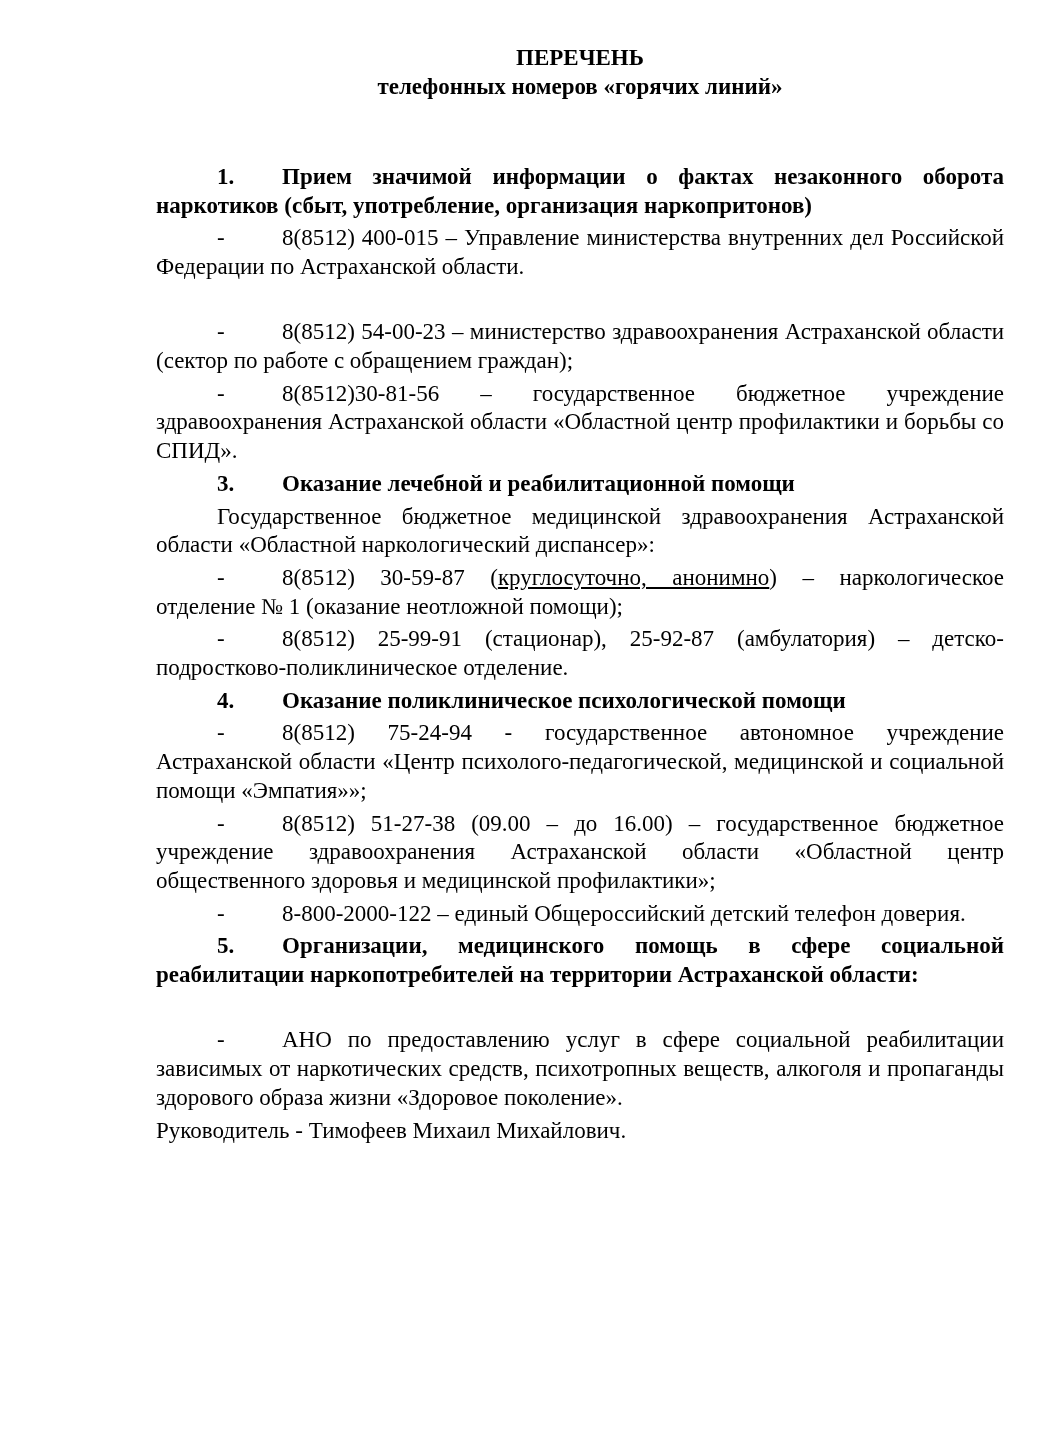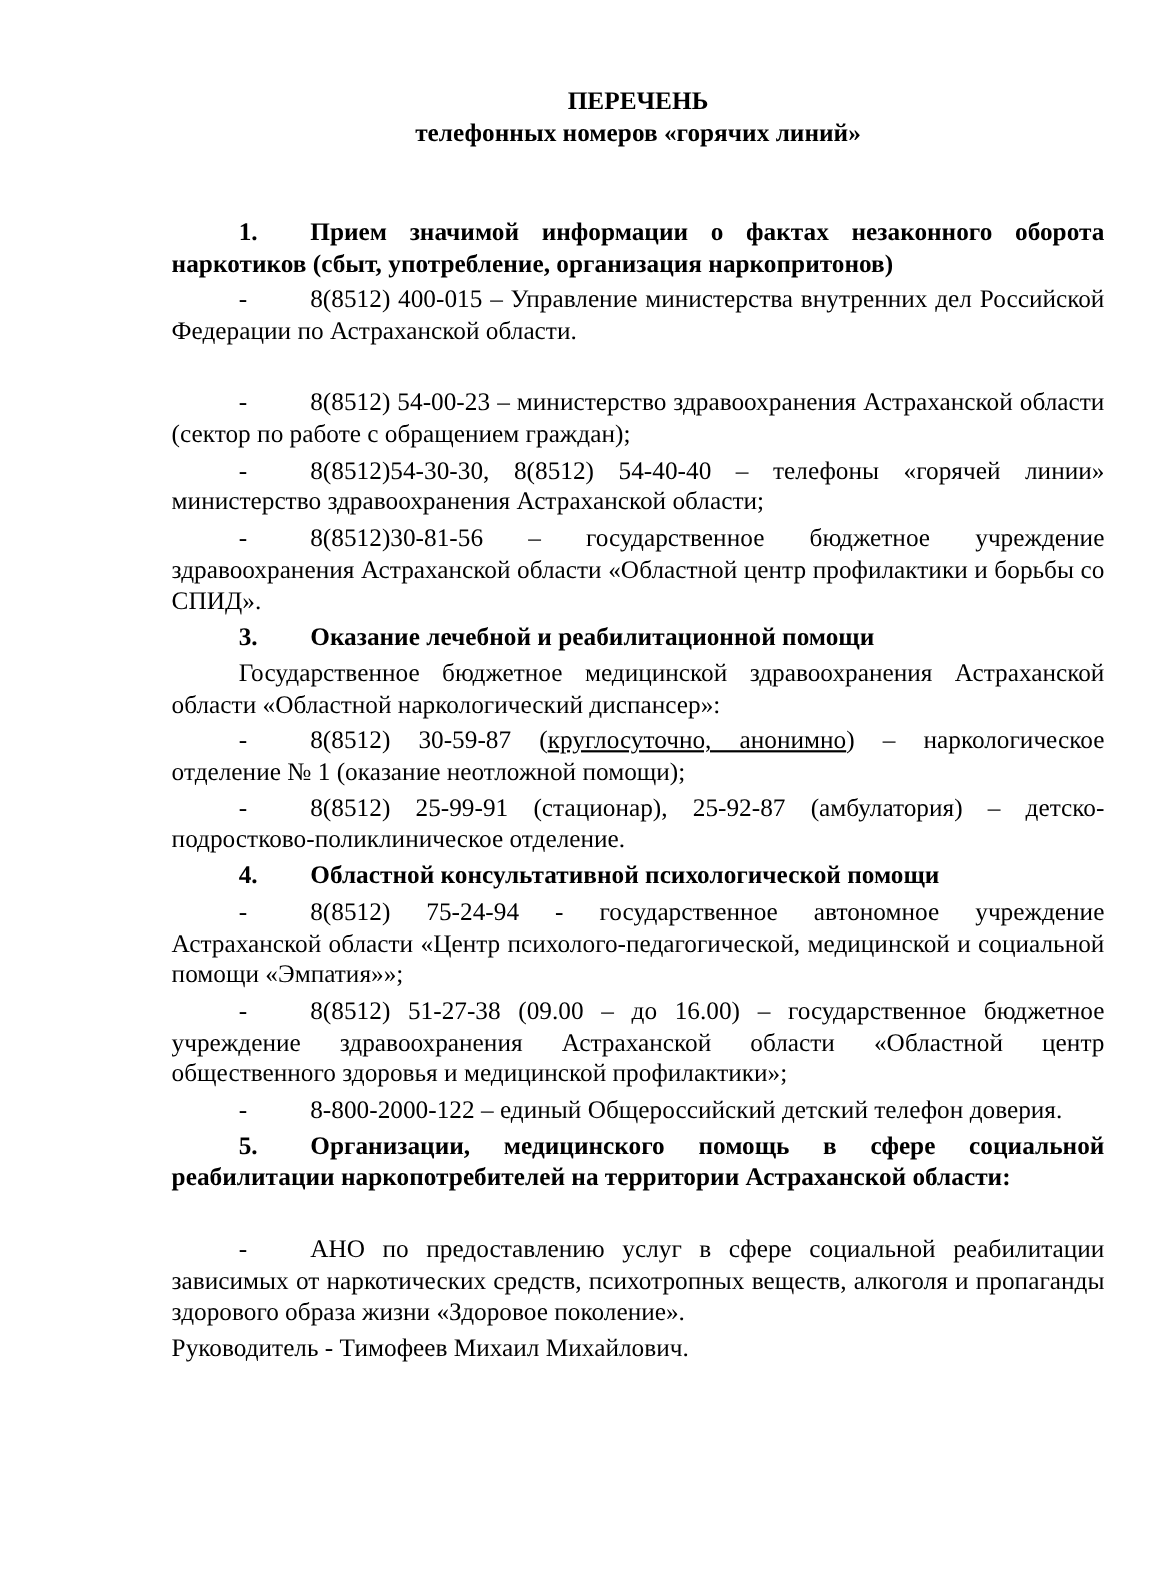--- a/index.html
+++ b/index.html
@@ -11,21 +11,21 @@
     width: 1060px;
     height: 1448px;
     overflow: hidden;
     font-family: "Liberation Serif", "DejaVu Serif", serif;
     color: #000000;
   }
   .page {
     box-sizing: border-box;
     width: 1060px;
     height: 1448px;
-    padding: 78px 52px 0 152px;
+    padding: 44px 52px 0 152px;
     background: #ffffff;
   }
   .doc-title {
     margin: 0;
     font-size: 23px;
     line-height: 28.7px;
     font-weight: bold;
     text-align: center;
   }
   .para {
@@ -62,27 +62,26 @@
 
 <div class="page">
   <p class="doc-title">ПЕРЕЧЕНЬ</p>
   <p class="doc-title">телефонных номеров «горячих линий»</p>
   <div id="doc-body">
       <div class="spacer" style="height: 57.4px;"></div>
       <p class="para heading"><span class="marker">1.</span><span>Прием значимой информации о фактах незаконного оборота наркотиков (сбыт, употребление, организация наркопритонов)</span></p>
       <p class="para list"><span class="marker">-</span><span>8(8512) 400-015 – Управление министерства внутренних дел Российской Федерации по Астраханской области.</span></p>
       <div class="spacer" style="height: 28.7px;"></div>
       <p class="para list"><span class="marker">-</span><span>8(8512) 54-00-23 – министерство здравоохранения Астраханской области (сектор по работе с обращением граждан);</span></p>
-      <p class="para list"><span class="marker">-</span><span>8(8512)54-30-30, 8(8512) 54-40-40 – телефоны «горячей линии» министерство здравоохранения Астраханской области;</span></p>
       <p class="para list"><span class="marker">-</span><span>8(8512)30-81-56 – государственное бюджетное учреждение здравоохранения Астраханской области «Областной центр профилактики и борьбы со СПИД».</span></p>
       <p class="para heading"><span class="marker">3.</span><span>Оказание лечебной и реабилитационной помощи</span></p>
       <p class="para body"><span>Государственное бюджетное медицинской здравоохранения Астраханской области «Областной наркологический диспансер»:</span></p>
       <p class="para list"><span class="marker">-</span><span>8(8512) 30-59-87 (</span><span class="u">круглосуточно, анонимно</span><span>) – наркологическое отделение № 1 (оказание неотложной помощи);</span></p>
       <p class="para list"><span class="marker">-</span><span>8(8512) 25-99-91 (стационар), 25-92-87 (амбулатория) – детско-подростково-поликлиническое отделение.</span></p>
-      <p class="para heading"><span class="marker">4.</span><span>Областной консультативной психологической  помощи</span></p>
+      <p class="para heading"><span class="marker">4.</span><span>Оказание поликлиническое психологической  помощи</span></p>
       <p class="para list"><span class="marker">-</span><span>8(8512) 75-24-94 - государственное автономное учреждение Астраханской области «Центр психолого-педагогической, медицинской и социальной помощи «Эмпатия»»;</span></p>
       <p class="para list"><span class="marker">-</span><span>8(8512) 51-27-38 (09.00 – до 16.00) – государственное бюджетное учреждение здравоохранения Астраханской области «Областной центр общественного здоровья и  медицинской профилактики»;</span></p>
       <p class="para list"><span class="marker">-</span><span>8-800-2000-122 – единый Общероссийский детский телефон доверия.</span></p>
       <p class="para heading"><span class="marker">5.</span><span>Организации, медицинского помощь в сфере социальной реабилитации наркопотребителей на территории Астраханской области:</span></p>
       <div class="spacer" style="height: 28.7px;"></div>
       <p class="para list"><span class="marker">-</span><span>АНО по предоставлению услуг в сфере социальной реабилитации зависимых от наркотических средств, психотропных веществ, алкоголя и пропаганды здорового образа жизни «Здоровое поколение».</span></p>
       <p class="para plain"><span>Руководитель - Тимофеев Михаил Михайлович.</span></p>
     </div>
 </div>
 

